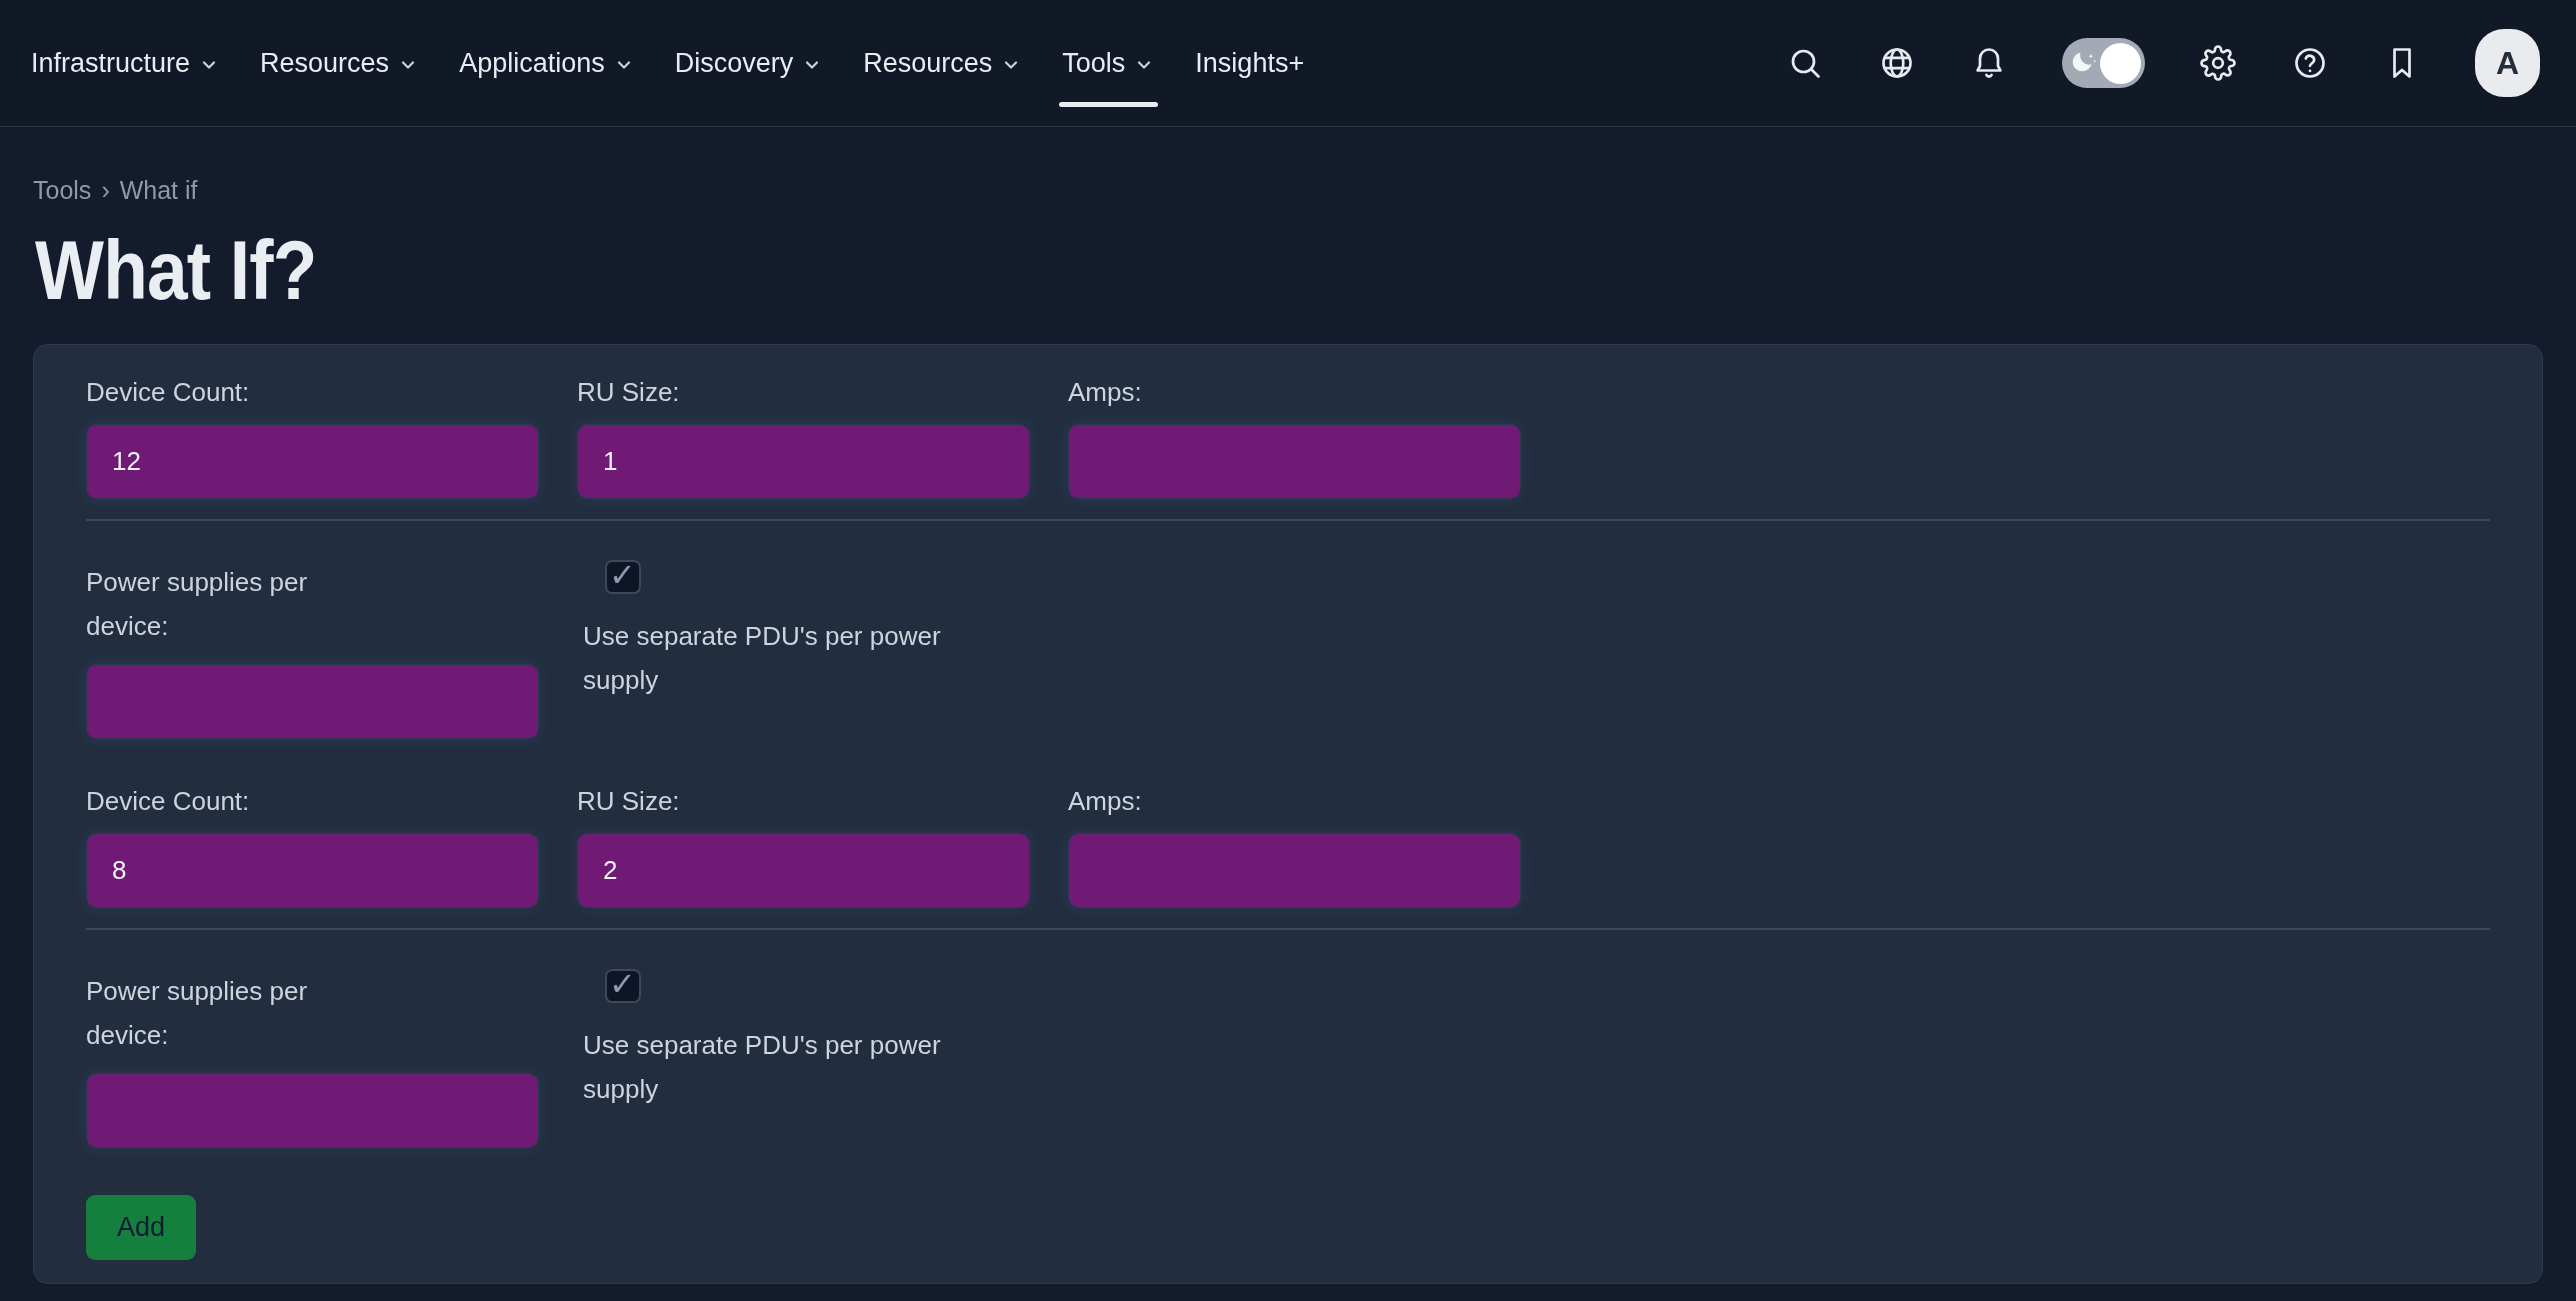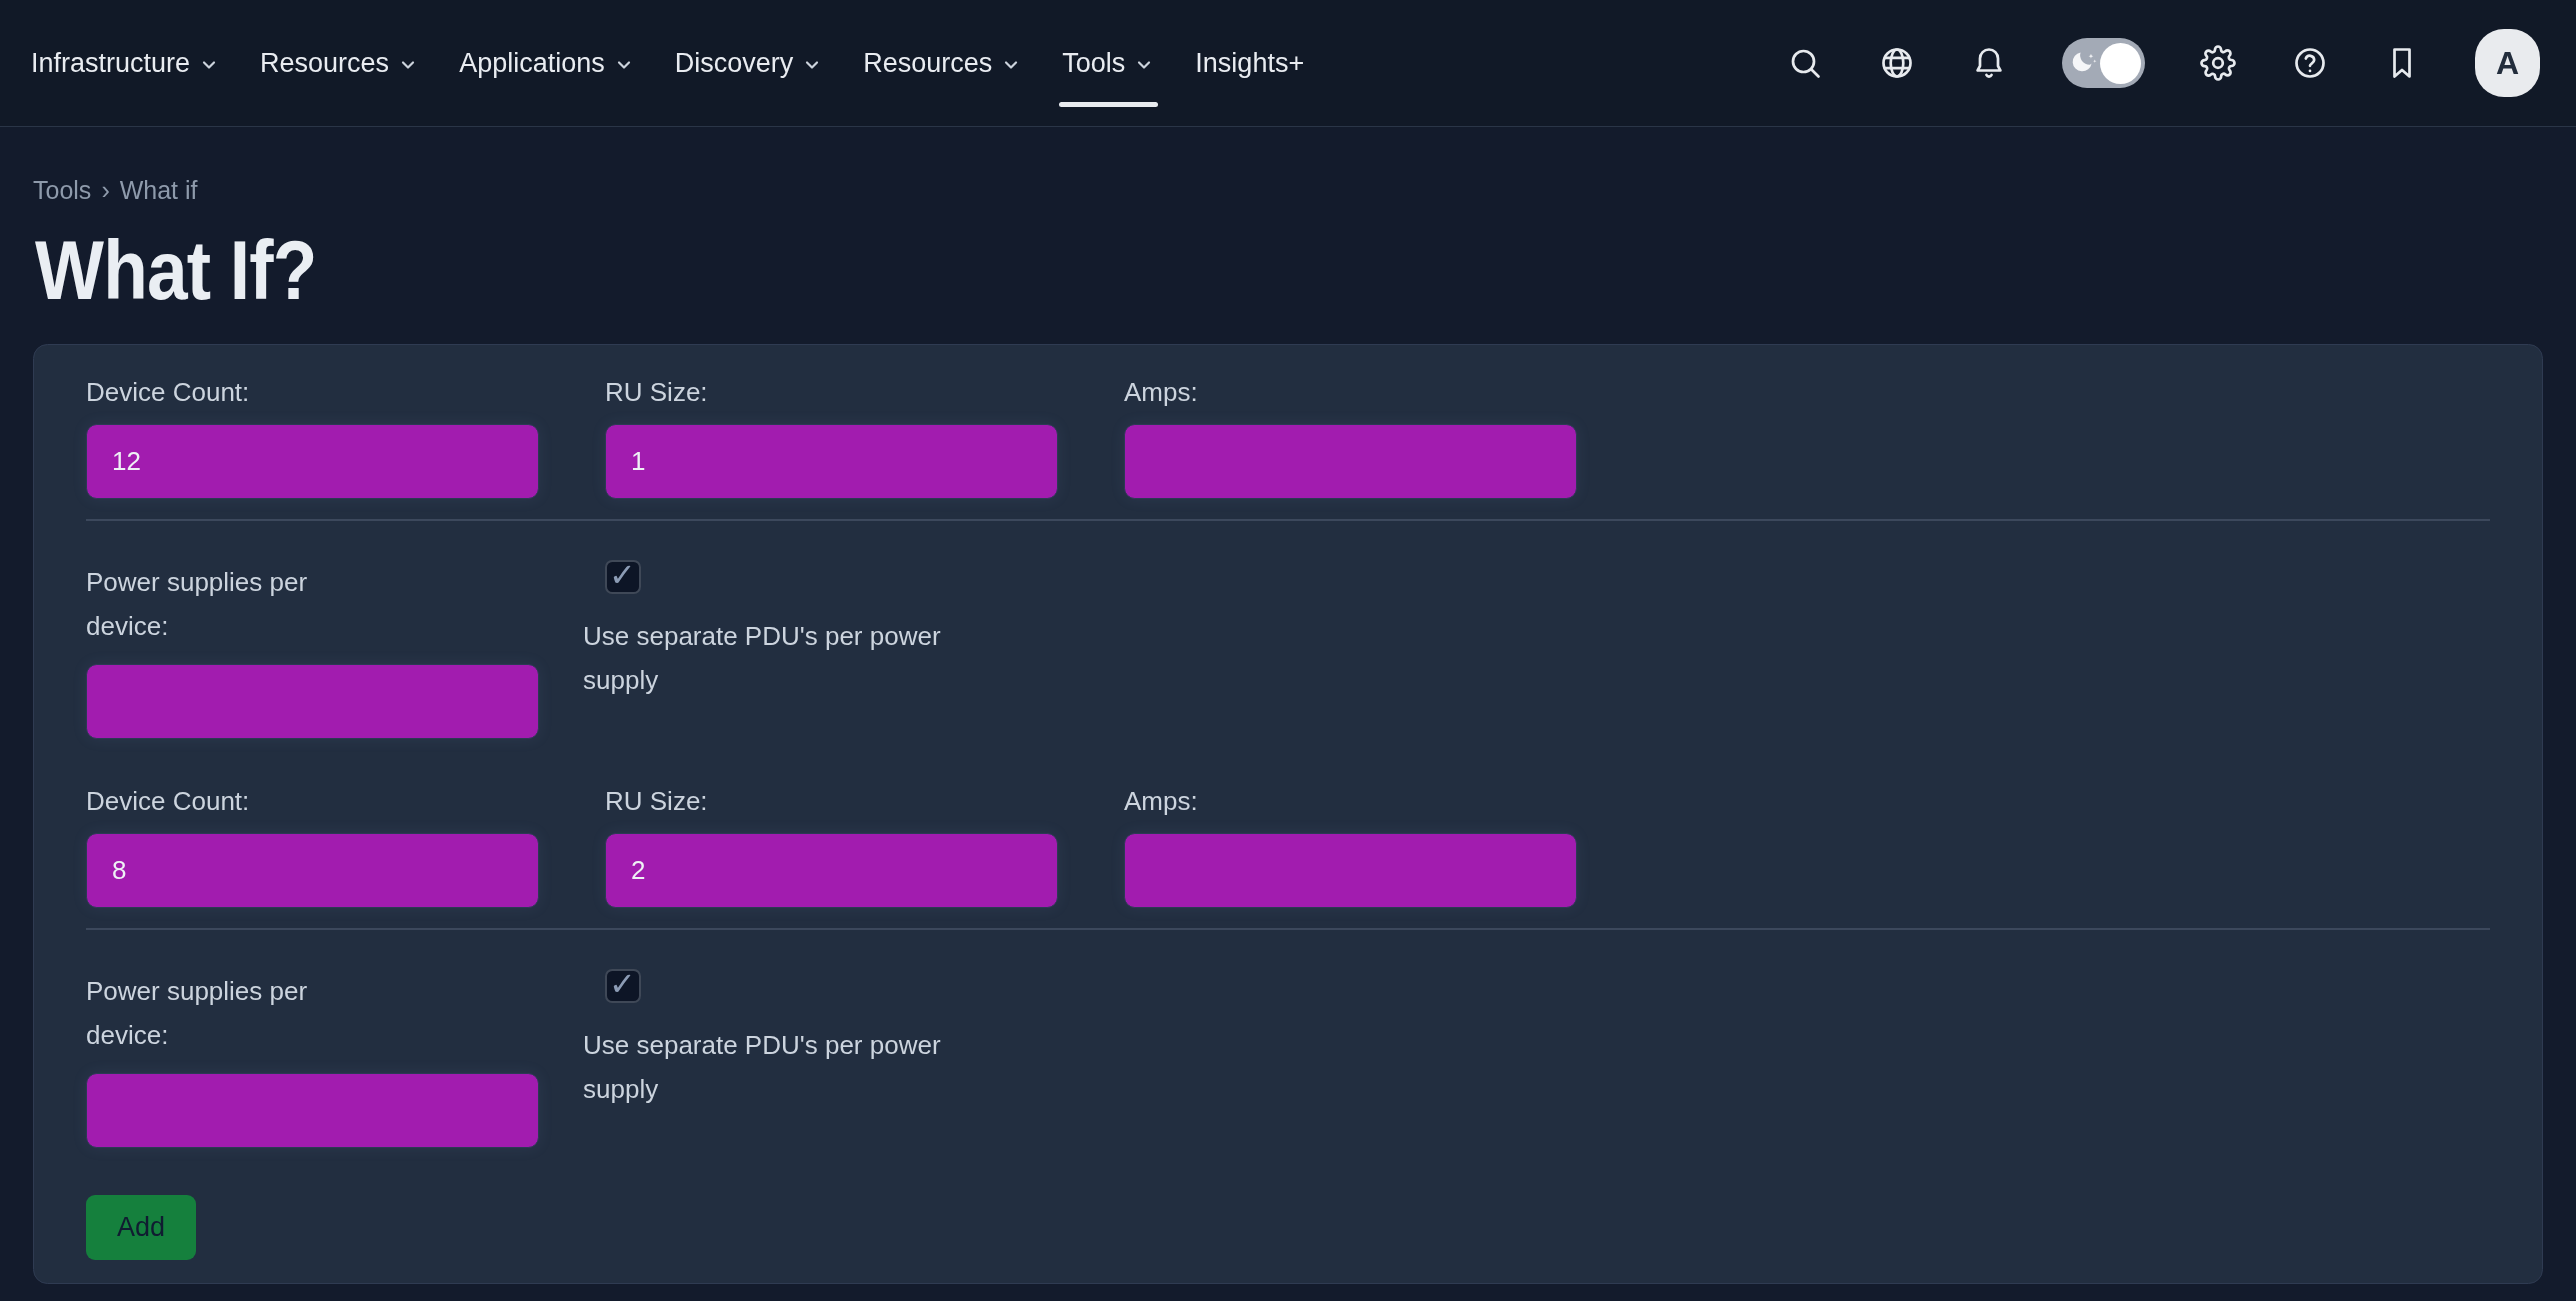--- a/index.html
+++ b/index.html
@@ -76,26 +76,26 @@
 
   .card {
     margin-top:25px;
     background:#222e40;
     border:0.9px solid #2f3b52;
     border-radius:14.4px;
     padding:32px 52px 23px 52px;
     min-height:933px;
   }
 
-  .fields-row { display:flex; gap:66px; }
+  .fields-row { display:flex; gap:38px; }
   .field { width:453px; }
   .field-label { font-size:26px; color:#ccd4de; margin-bottom:16px; }
   .text-input {
     width:100%; height:75px;
-    background:#a21caf;
+    background:#701a75;
     border:1.8px solid #2b3a54;
     border-radius:10.8px;
     box-shadow:0 0 14.4px rgba(130,160,210,0.10);
     color:#eef1f5; font-size:26px;
     padding:0 25px;
     font-family:"Liberation Sans","DejaVu Sans",sans-serif;
     outline:none;
   }
 
   .divider { border:none; height:1.8px; background:#3c485c; margin:20px 0 39px 0; }

